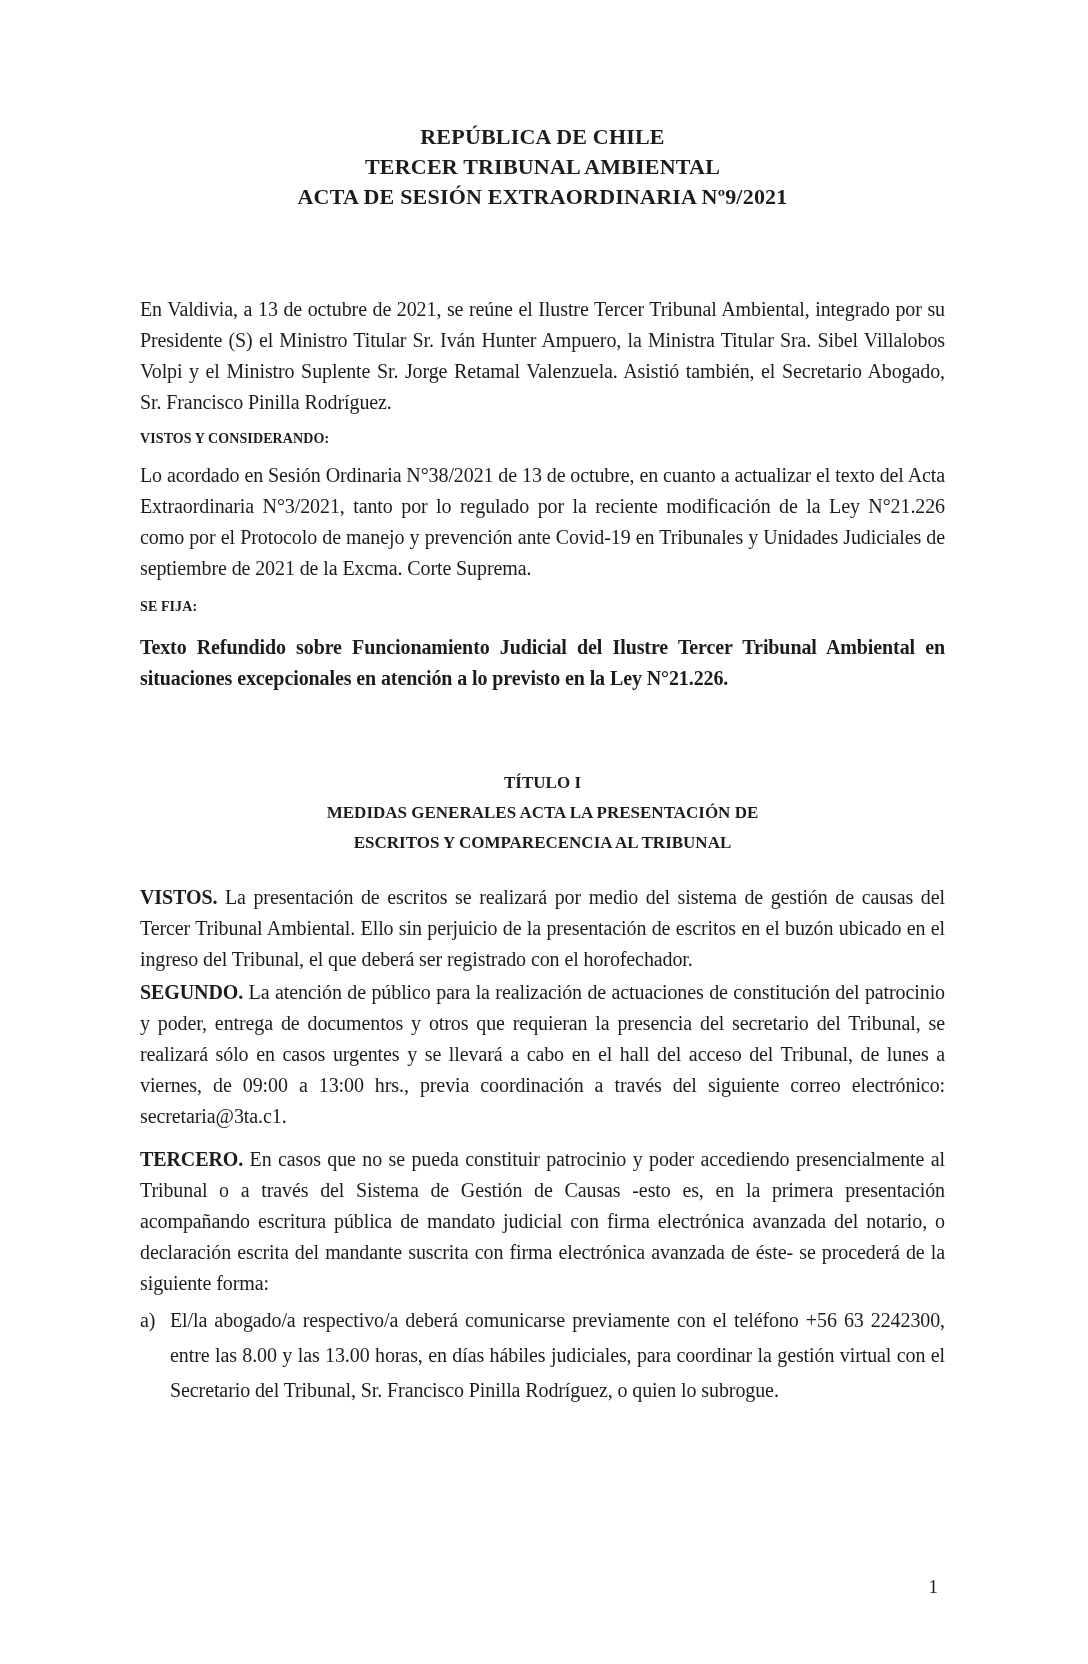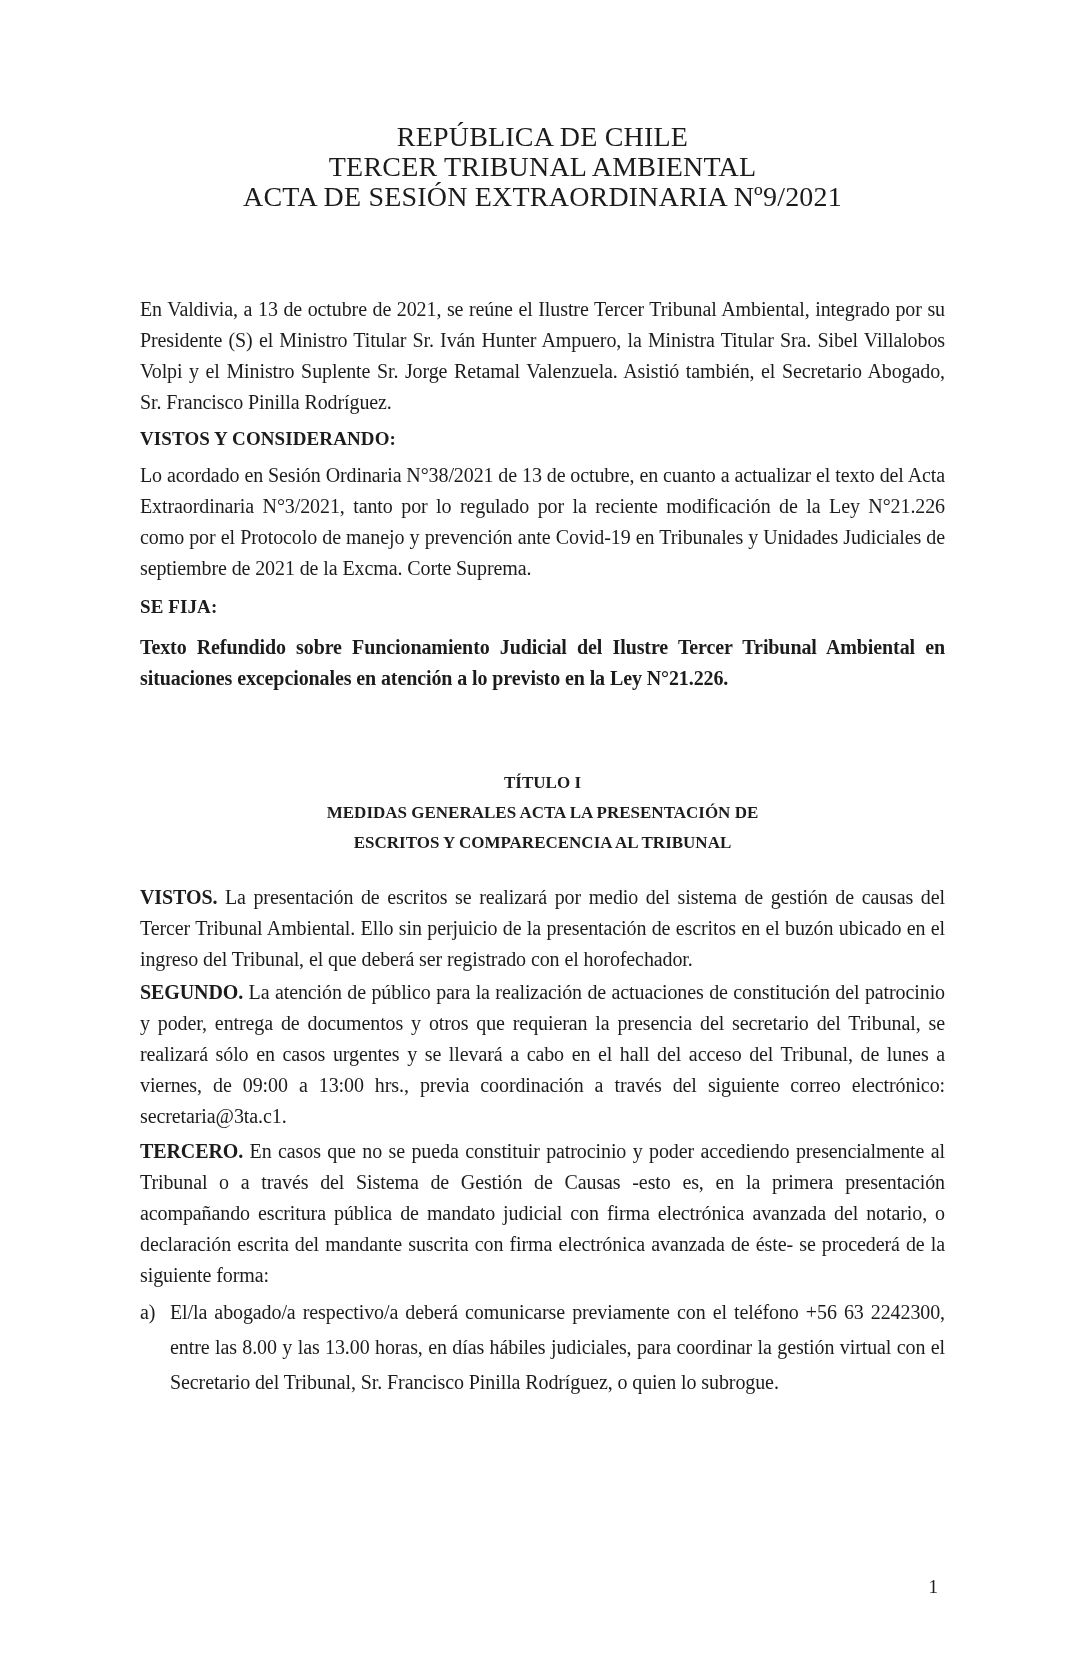--- a/index.html
+++ b/index.html
@@ -13,57 +13,57 @@
       height: 1664px;
       box-sizing: border-box;
       padding: 122px 143px 0 140px;
       background: #ffffff;
       color: #1c1c1c;
       font-family: "Liberation Serif", "DejaVu Serif", serif;
       overflow: hidden;
     }
     .doc-header {
       text-align: center;
-      font-weight: normal;
-      font-size: 28px;
+      font-weight: bold;
+      font-size: 22px;
       line-height: 30px;
       letter-spacing: 0.2px;
     }
     .para {
       font-size: 20px;
       line-height: 31px;
       text-align: justify;
       letter-spacing: -0.1px;
       margin: 0;
     }
     .intro { margin-top: 82px; }
     .heading {
       font-weight: bold;
-      font-size: 19px;
+      font-size: 14px;
       line-height: 30px;
       margin: 0;
       letter-spacing: 0.1px;
     }
     .vistos-heading { margin-top: 6px; }
     .vistos-para { margin-top: 6px; }
     .se-fija-heading { margin-top: 8px; }
     .bold-para {
       font-weight: bold;
       margin-top: 10px;
     }
     .title-block {
       margin-top: 74px;
       text-align: center;
       font-weight: bold;
       font-size: 17px;
       line-height: 30px;
     }
     .article-primero { margin-top: 24px; }
     .article-segundo { margin-top: 2px; }
-    .article-tercero { margin-top: 4px; }
+    .article-tercero { margin-top: 12px; }
     .lead { font-weight: bold; }
     .list-item {
       margin-top: 4px;
       display: flex;
       font-size: 20px;
       line-height: 35px;
       letter-spacing: -0.1px;
     }
     .list-marker {
       flex: none;

